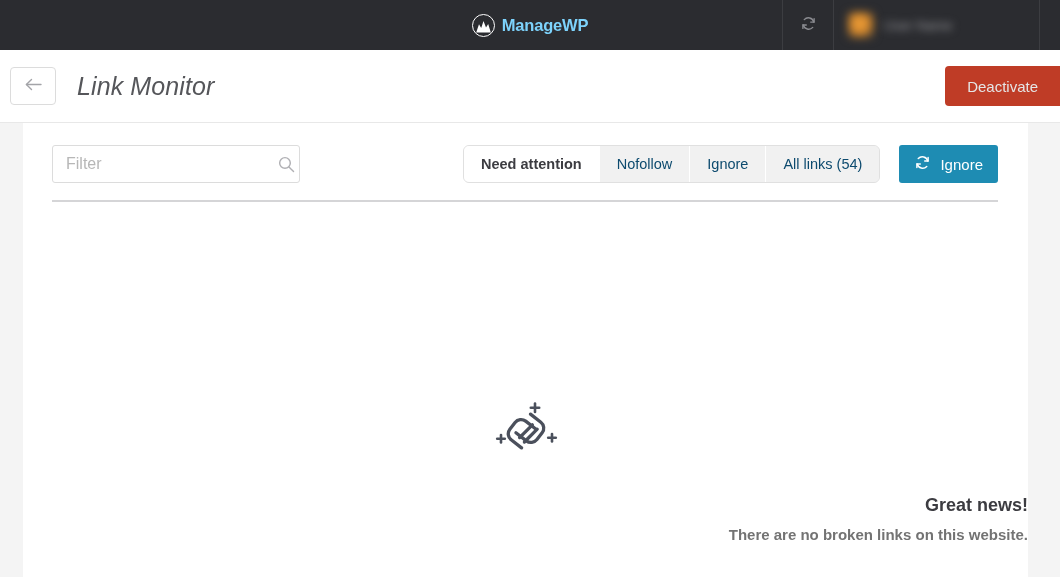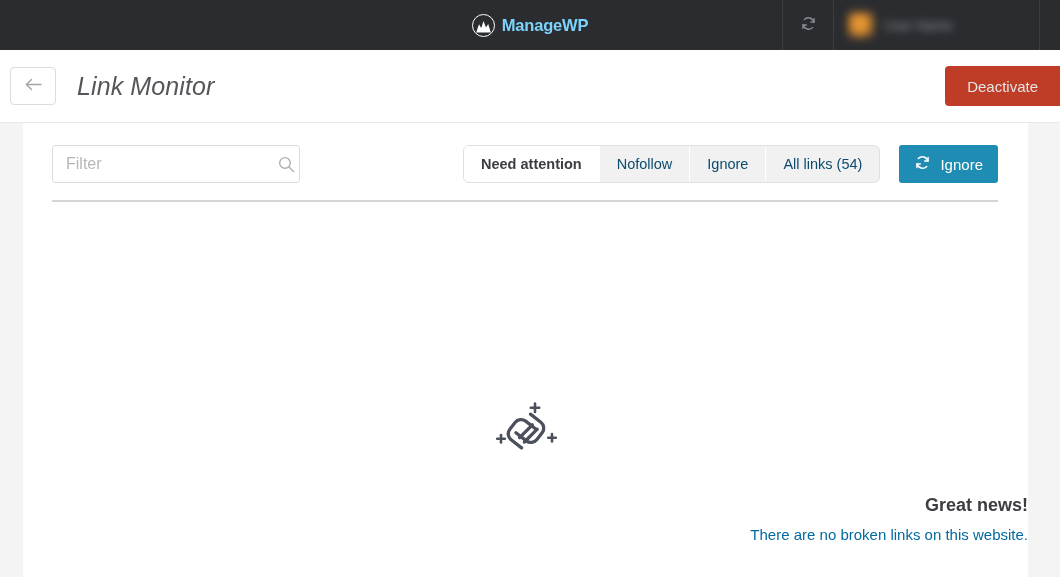--- a/index.html
+++ b/index.html
@@ -282,22 +282,23 @@
     margin-bottom: 26px;
   }
   .empty-title {
     font-size: 18px;
     font-weight: bold;
     color: #3c3c41;
     margin: 0 0 10px 0;
   }
   .empty-sub {
     font-size: 15px;
-    color: #0369a1;
+    color: #737373;
     margin: 0;
+    font-weight: bold;
   }
 </style>
 </head>
 <body>
 
 <div class="topbar">
   <div class="brand">
     <div class="brand-inner">
       <span class="brand-mark">
         <svg width="21" height="21" viewBox="0 0 21 21" aria-hidden="true">

